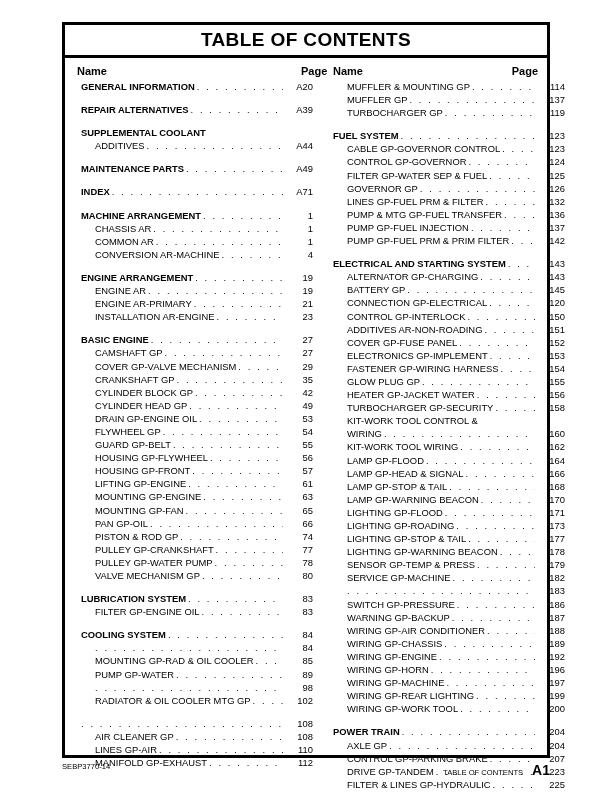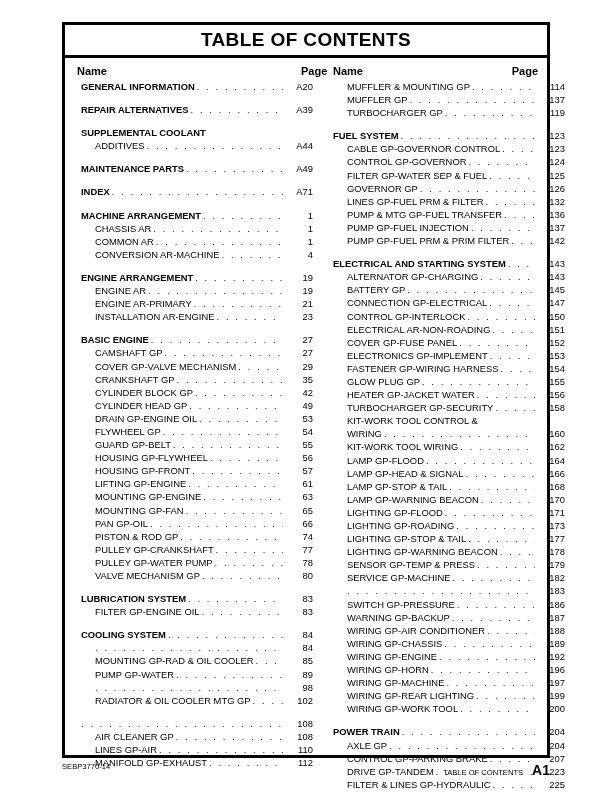--- a/index.html
+++ b/index.html
@@ -460,29 +460,29 @@
             <span class="pg">143</span>
           </div>
           <div class="entry level1">
             <span class="label">BATTERY GP</span>
             <span class="leader">. . . . . . . . . . . . . . . . . . . . . . . . . . . . . . . . . . . . . . . . . . . . . . . . . . . . . . . . . .</span>
             <span class="pg">145</span>
           </div>
           <div class="entry level1">
             <span class="label">CONNECTION GP-ELECTRICAL</span>
             <span class="leader">. . . . . . . . . . . . . . . . . . . . . . . . . . . . . . . . . . . . . . . . . . . . . . . . . . . . . . . . . .</span>
-            <span class="pg">147</span>
+            <span class="pg">120</span>
           </div>
           <div class="entry level1">
             <span class="label">CONTROL GP-INTERLOCK</span>
             <span class="leader">. . . . . . . . . . . . . . . . . . . . . . . . . . . . . . . . . . . . . . . . . . . . . . . . . . . . . . . . . .</span>
             <span class="pg">150</span>
           </div>
           <div class="entry level1">
-            <span class="label">ELECTRICAL AR-NON-ROADING</span>
+            <span class="label">ADDITIVES AR-NON-ROADING</span>
             <span class="leader">. . . . . . . . . . . . . . . . . . . . . . . . . . . . . . . . . . . . . . . . . . . . . . . . . . . . . . . . . .</span>
             <span class="pg">151</span>
           </div>
           <div class="entry level1">
             <span class="label">COVER GP-FUSE PANEL</span>
             <span class="leader">. . . . . . . . . . . . . . . . . . . . . . . . . . . . . . . . . . . . . . . . . . . . . . . . . . . . . . . . . .</span>
             <span class="pg">152</span>
           </div>
           <div class="entry level1">
             <span class="label">ELECTRONICS GP-IMPLEMENT</span>

